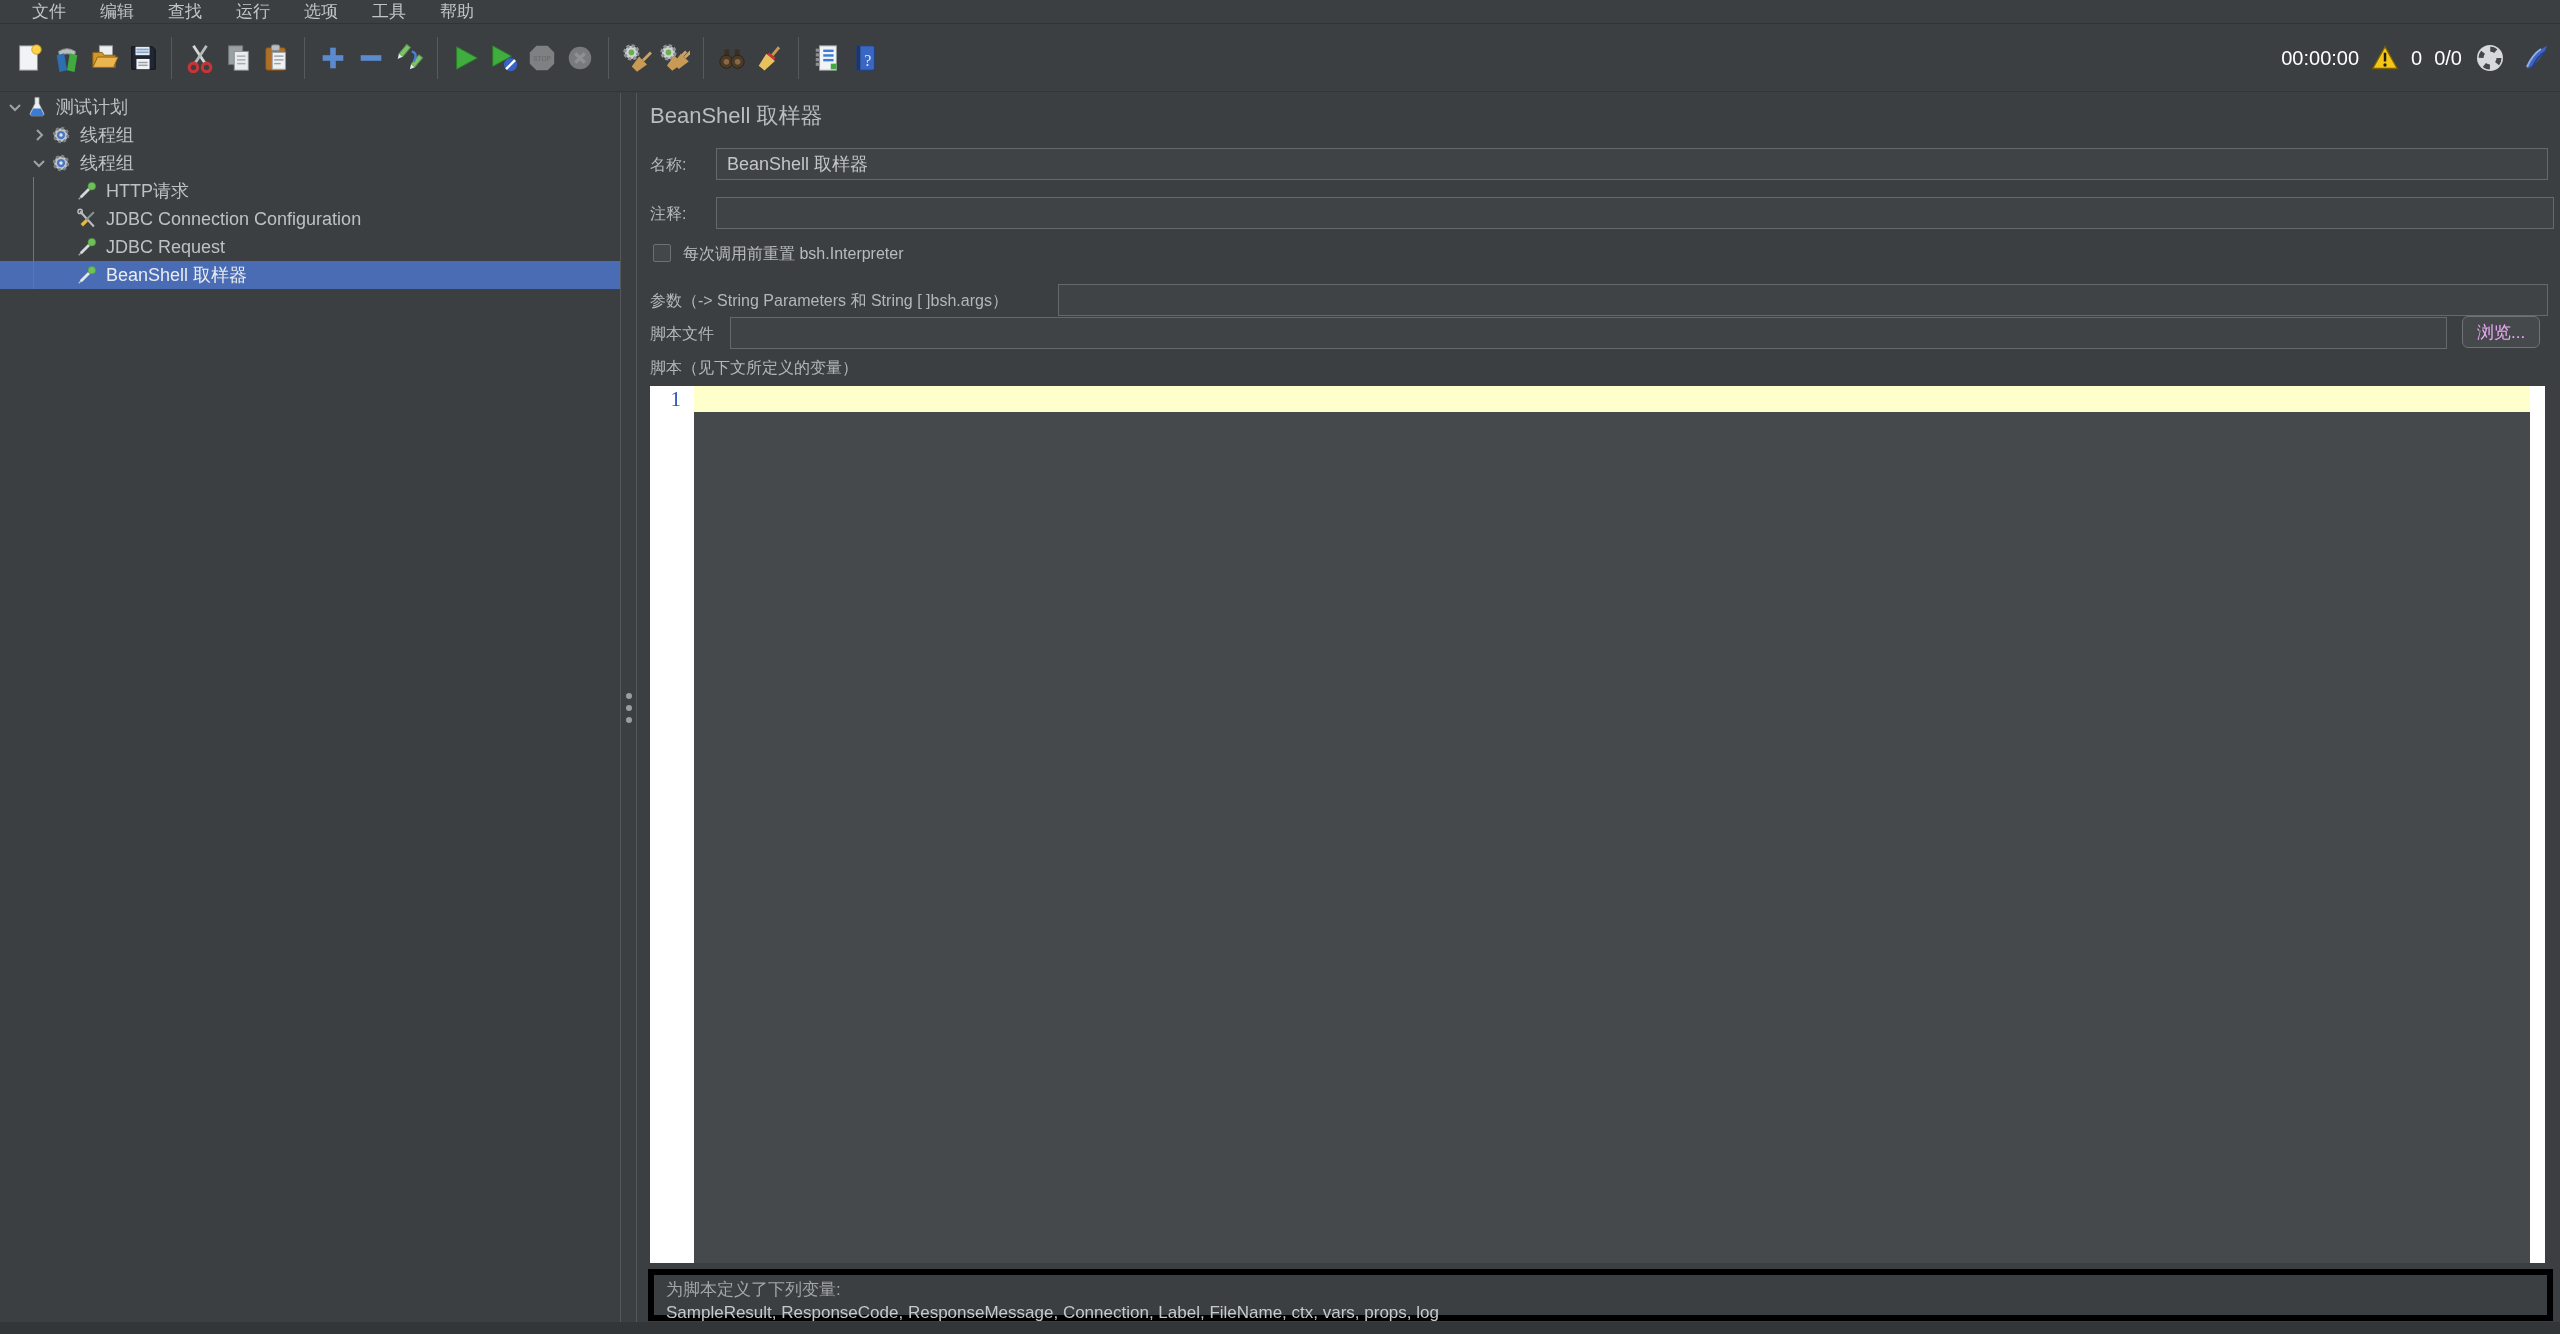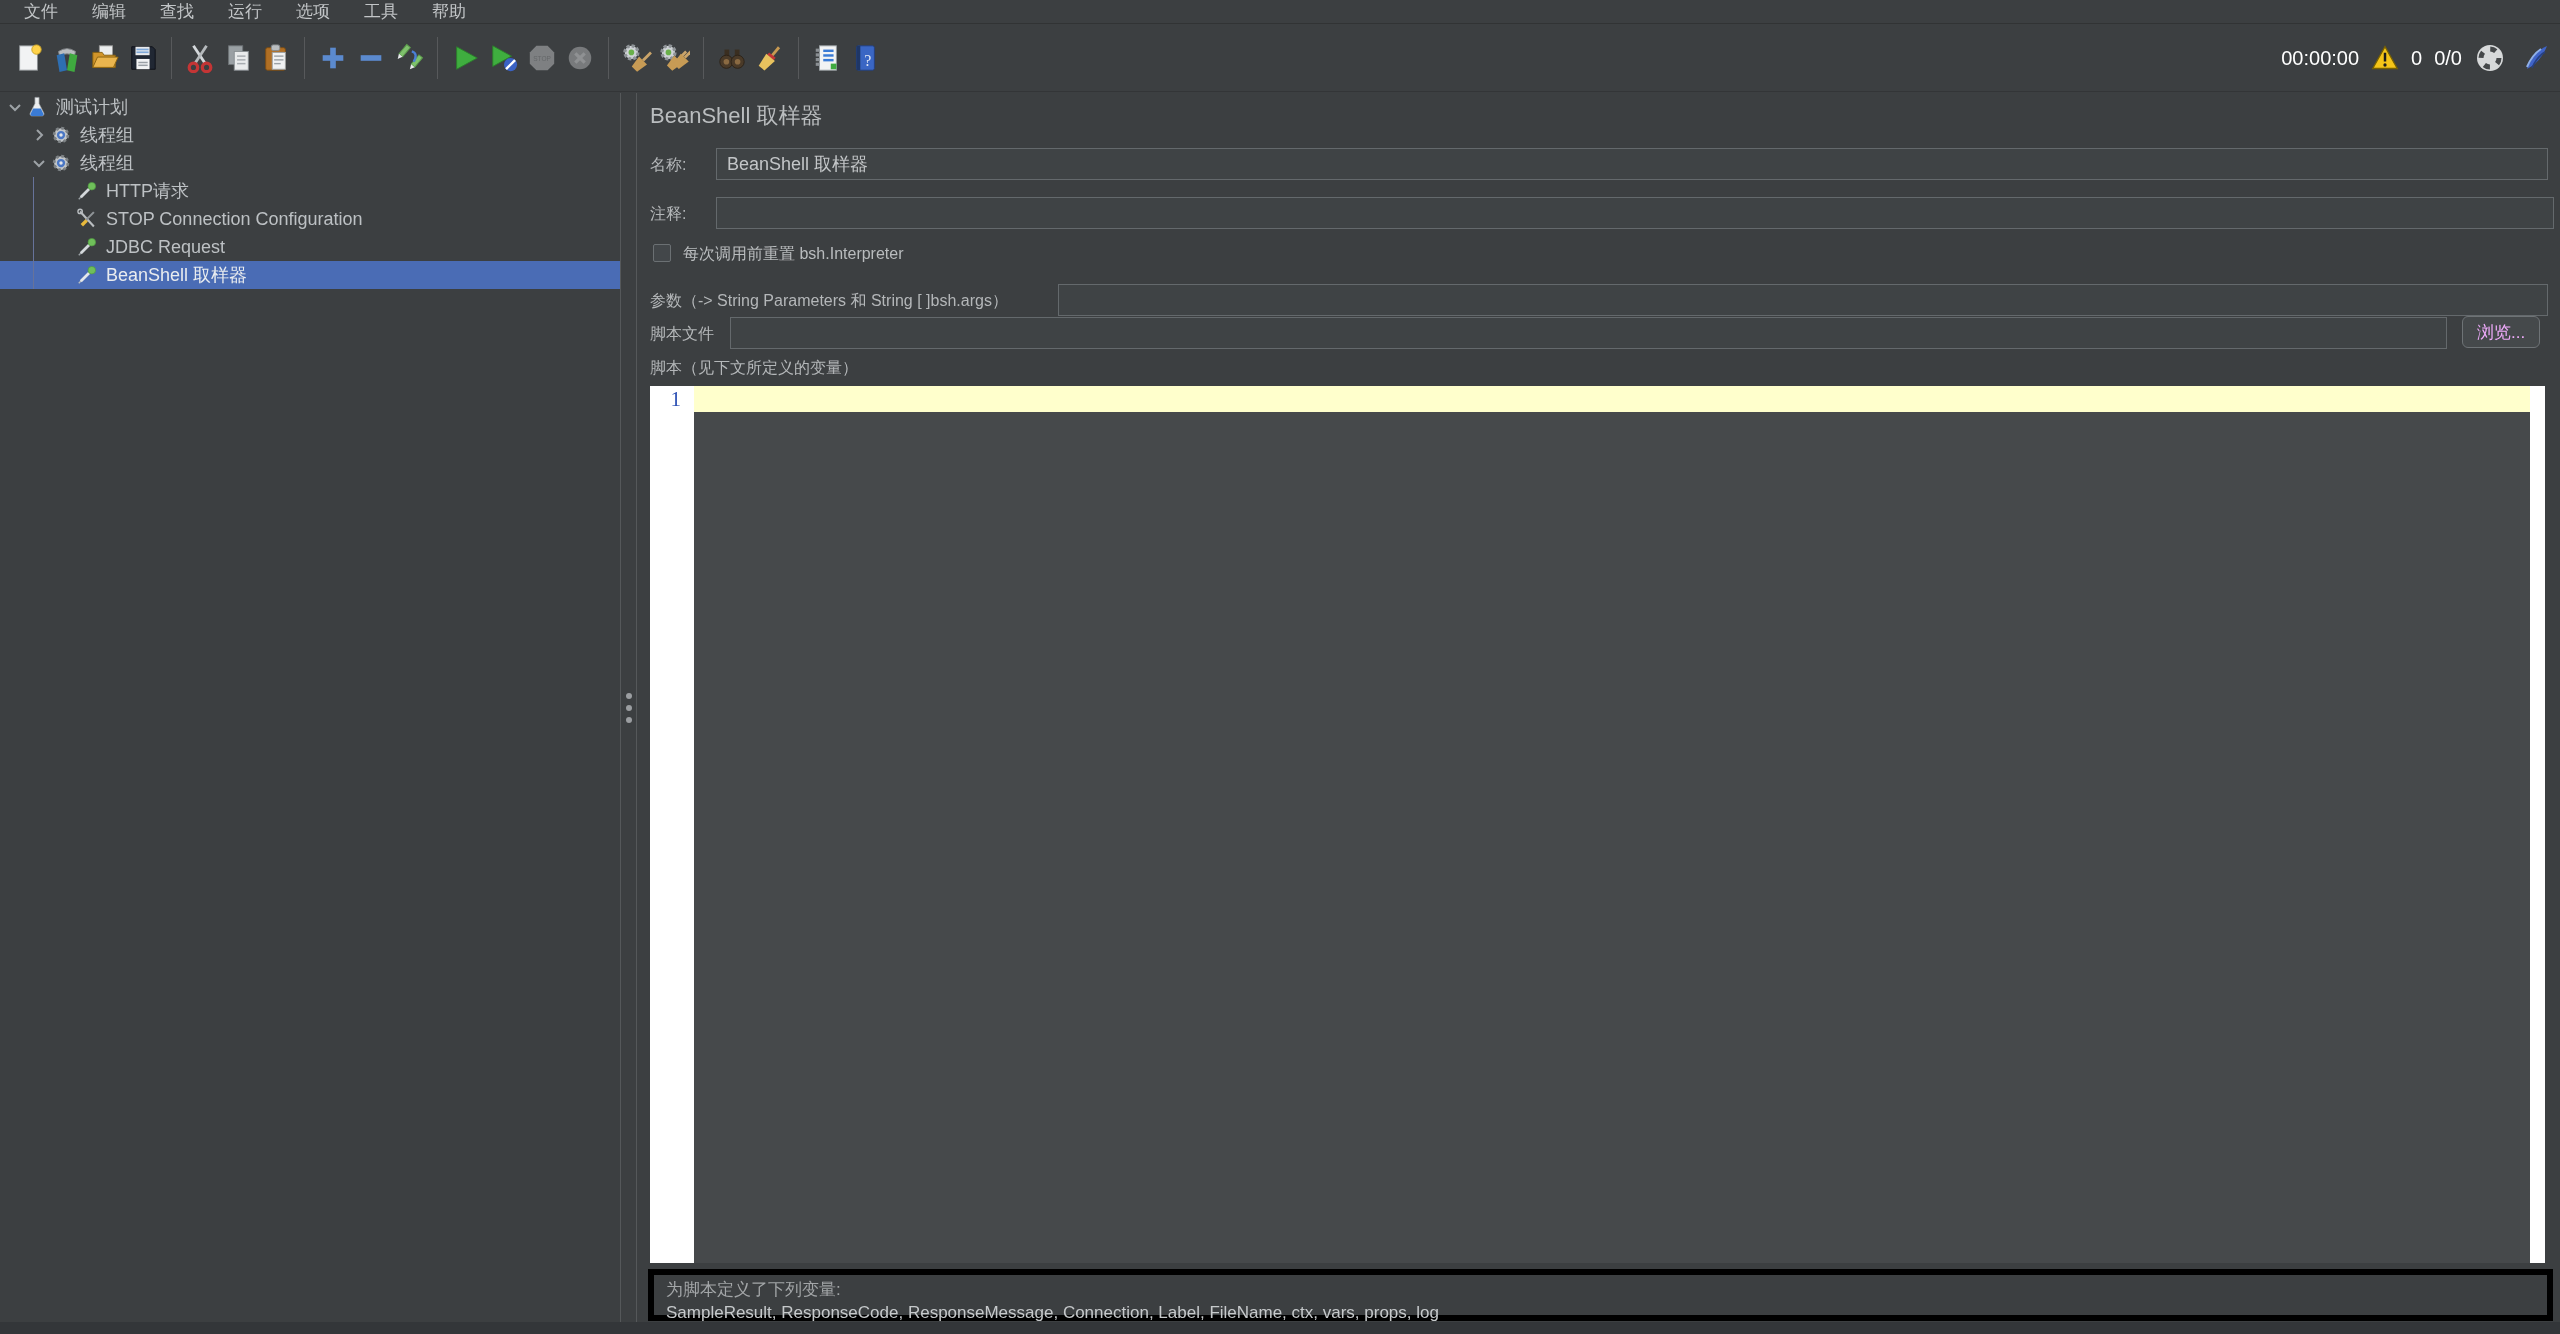--- a/index.html
+++ b/index.html
@@ -72,21 +72,21 @@
               border:6px solid #000000; padding:3px 12px; }
   .vars-line1 { font-size:17px; color:#a3a6a8; line-height:23px; }
   .vars-line2 { font-size:17px; color:#c6c9cb; line-height:23px; }
 </style>
 </head>
 <body>
 
 <div id="app">
 
   <div class="menubar">
-    <span class="menu-item" style="margin-left:0;padding-left:24px;">文件</span>
+    <span class="menu-item" style="margin-left:8px;padding-left:24px;">文件</span>
     <span class="menu-item">编辑</span>
     <span class="menu-item">查找</span>
     <span class="menu-item">运行</span>
     <span class="menu-item">选项</span>
     <span class="menu-item">工具</span>
     <span class="menu-item">帮助</span>
   </div>
 
   <div class="toolbar">
     <div class="tbtn">
@@ -358,21 +358,21 @@
 
       <div class="trow ind2">
         <span class="ticn">
             <svg viewBox="0 0 32 32">
           <line x1="6" y1="5" x2="26" y2="27" stroke="#b9bdc0" stroke-width="3"></line>
           <circle cx="6" cy="5" r="3.2" fill="none" stroke="#b9bdc0" stroke-width="2"></circle>
           <line x1="26" y1="6" x2="14" y2="18" stroke="#8f9498" stroke-width="3"></line>
           <rect x="7" y="19" width="10" height="5" transform="rotate(-45 12 21.5)" fill="#e8b93c"></rect>
             </svg>
           </span>
-        <span>STOP Connection Configuration</span>
+        <span>JDBC Connection Configuration</span>
       </div>
 
       <div class="trow ind2">
         <span class="ticn">
             <svg viewBox="0 0 32 32">
           <line x1="4" y1="28" x2="9" y2="23" stroke="#9aa0a4" stroke-width="2"></line>
           <line x1="7" y1="25" x2="20" y2="12" stroke="#d4d8db" stroke-width="4"></line>
           <circle cx="23" cy="9" r="5.5" fill="#6fbf5a" stroke="#4e9940"></circle>
             </svg>
           </span>

